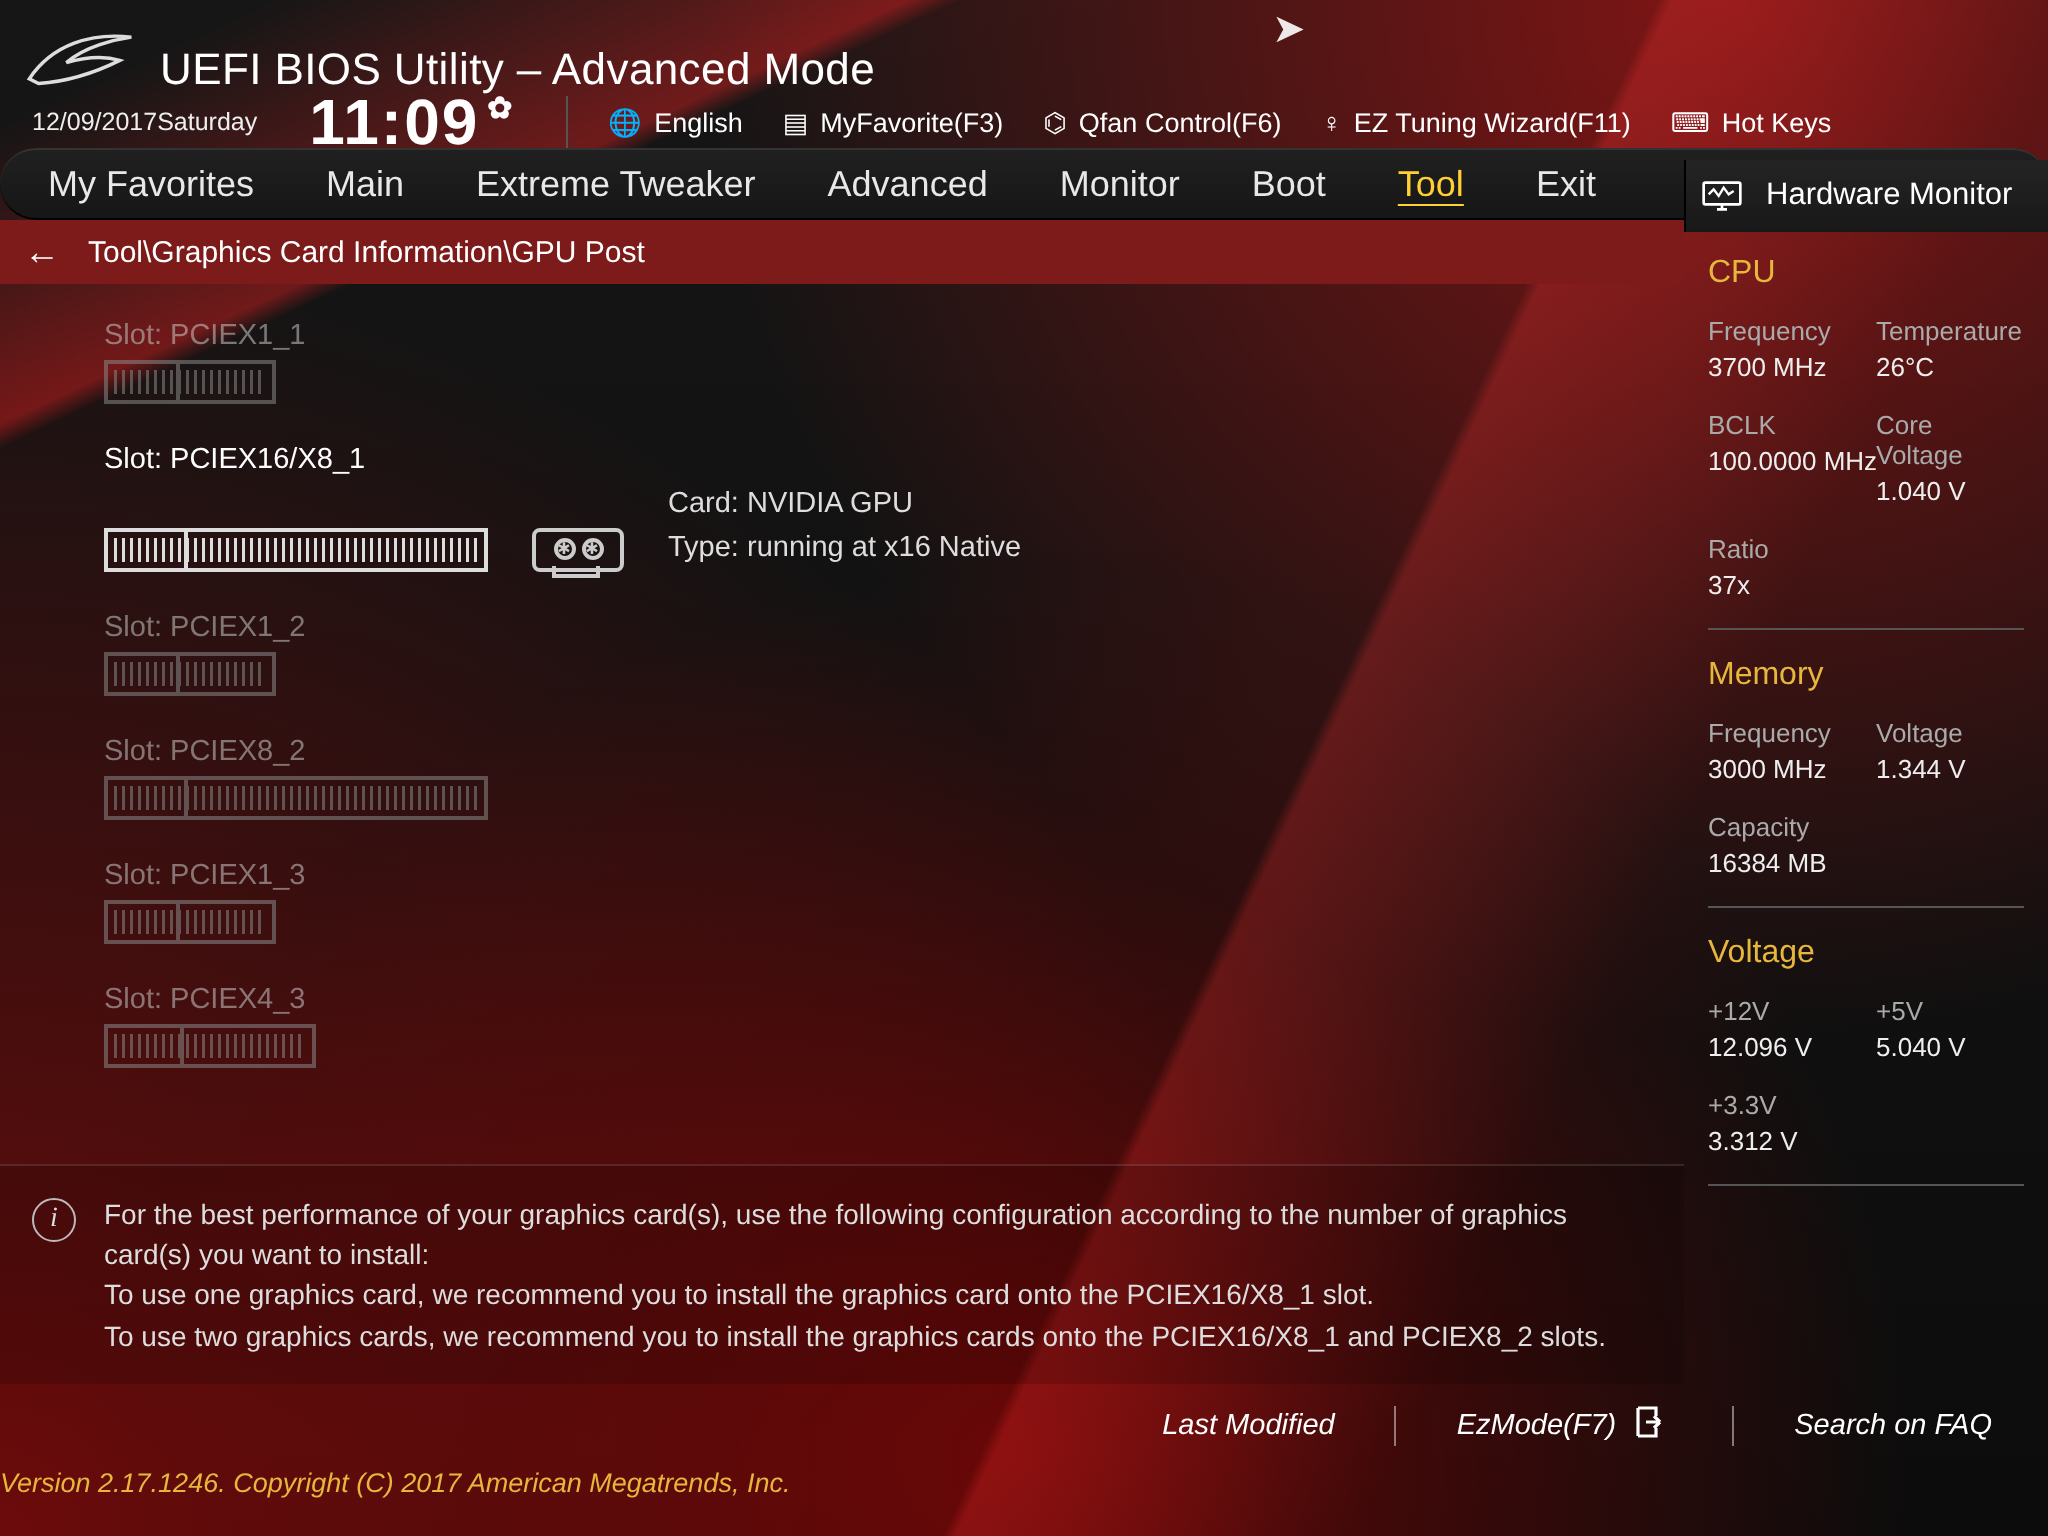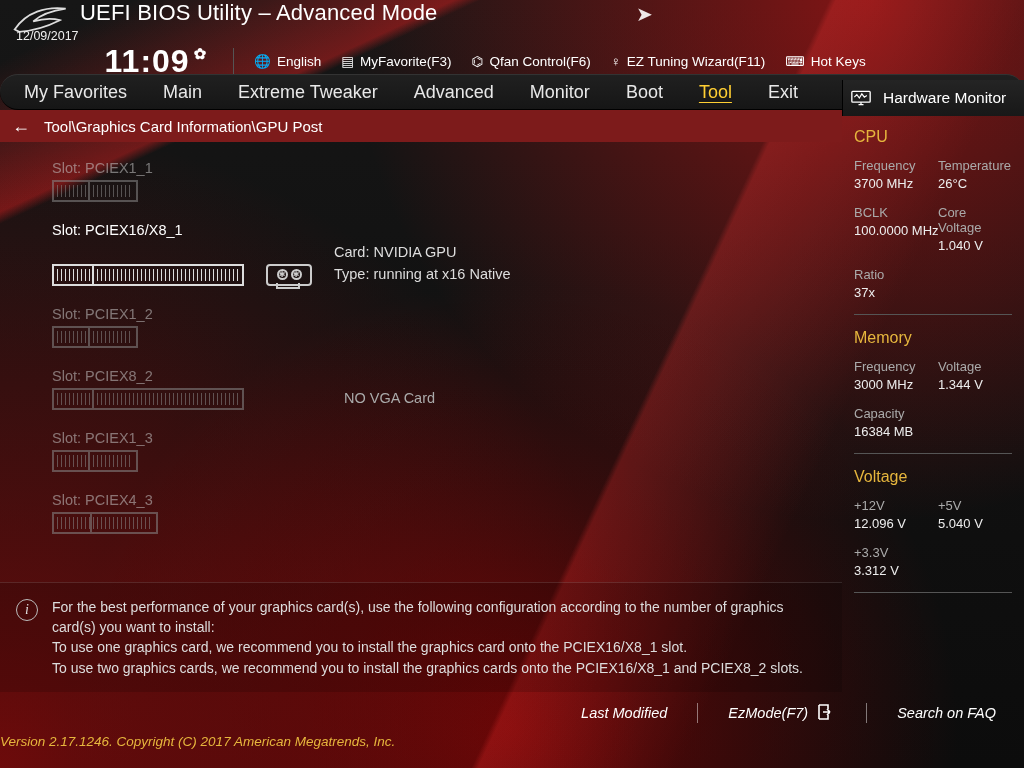--- a/index.html
+++ b/index.html
@@ -10,28 +10,28 @@
     radial-gradient(circle at 85% 0%, rgba(200,20,20,.6), transparent 45%),
     radial-gradient(circle at 0% 100%, rgba(150,10,10,.7), transparent 50%),
     radial-gradient(circle at 50% 95%, rgba(120,5,5,.8), transparent 50%),
     linear-gradient(#161616, #0c0c0c);
   }
   .bg1::after { content:""; position:absolute; inset:0; background:
     linear-gradient(115deg, transparent 60%, rgba(255,40,40,.25) 60.5%, transparent 75%),
     linear-gradient(-25deg, transparent 82%, rgba(180,10,10,.55) 83%, transparent 95%);
     mix-blend-mode: screen; }
 
-  .topbar { position: relative; height: 48px; display:flex; align-items:flex-start; padding-left: 10px; }
+  .topbar { position: relative; height: 48px; display:flex; align-items:flex-end; padding-left: 10px; }
   .logo { width: 58px; height: 38px; margin-right: 12px; position:relative; }
   .logo svg { width: 100%; height: 100%; }
   .title-main { color:#fff; font-size: 22px; font-weight: 500; letter-spacing: .2px; }
   .cursor { position:absolute; left: 636px; top: 2px; font-size: 20px; color:#fff; opacity:.9; }
 
   .infobar { position: relative; height: 26px; display:flex; align-items:center; padding-left: 16px; gap: 20px; }
-  .datetime { display:flex; flex-direction:column; line-height:1; margin-right: 6px; font-size:12.5px; color:#eee;gap:38px;}
+  .datetime { display:flex; flex-direction:row; line-height:1; margin-right: 6px; font-size:12.5px; color:#eee;}
   .clock { font-size: 32px; font-weight: 700; color:#fff; letter-spacing:1px; display:flex; align-items:flex-start; gap:4px; margin-right: 6px; }
   .clock .gear { font-size: 15px; margin-top:2px;}
   .infobar .sep { width:1px; height:26px; background:#555; }
   .quicklink { color:#fff; font-size:13.5px; display:flex; align-items:center; gap:6px; cursor:pointer; }
   .quicklink .ic { display:inline-flex; }
 
   .tabs { position:relative; height:36px; background: linear-gradient(#202020,#161616); display:flex; align-items:center; padding: 0 6px; border-top:1px solid #333; border-bottom:1px solid #000;border-radius:18px; }
   .tab { color:#e8e8e8; font-size:18px; padding: 4px 18px; cursor:pointer; }
   .tab.active { color:#ffcf33; text-decoration: underline; text-underline-offset: 4px; }
 
@@ -191,21 +191,20 @@
                 <div class="notch"></div>
               </div>
             </div>
           </div>
           <div class="slot dim">
             <div class="slot-label">Slot: PCIEX8_2</div>
             <div class="conn-row">
               <div class="conn x16">
                 <div class="notch"></div>
               </div>
-              <div class="card-info novga">NO VGA Card</div>
             </div>
           </div>
           <div class="slot dim">
             <div class="slot-label">Slot: PCIEX1_3</div>
             <div class="conn-row">
               <div class="conn x1">
                 <div class="notch"></div>
               </div>
             </div>
           </div>

